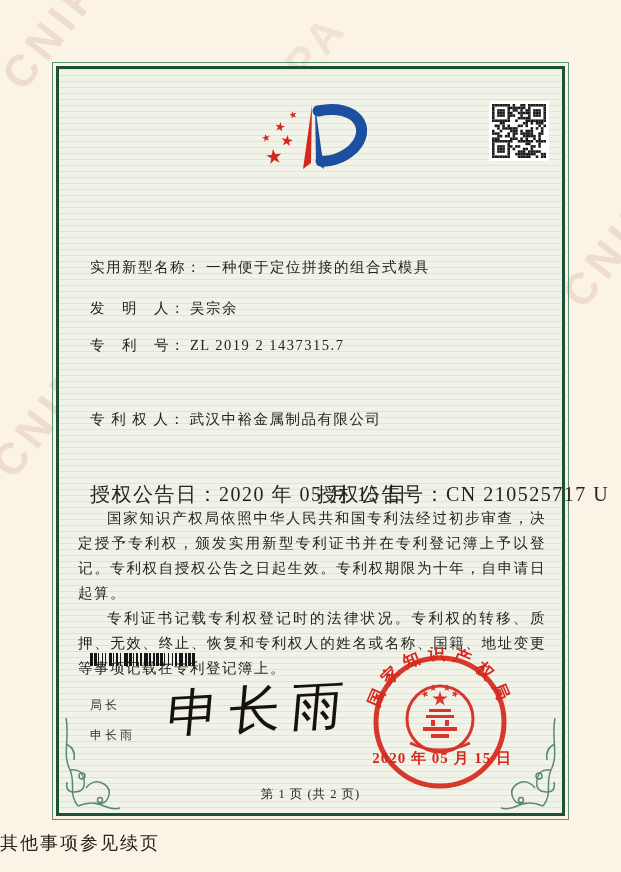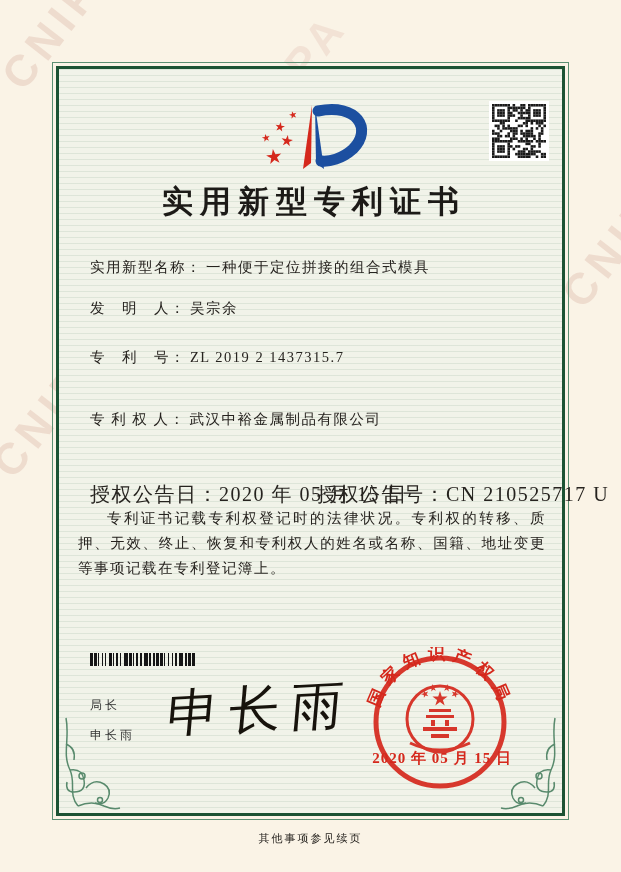--- a/index.html
+++ b/index.html
@@ -53,22 +53,22 @@
   .signature { position:absolute; left:108px; top:606px; font-size:52px; color:#17130c;
                letter-spacing:10px; transform:rotate(-3deg) skewX(-8deg); white-space:nowrap; }
 
   .seal { position:absolute; left:306px; top:578px; width:150px; height:150px; }
   .seal-date { position:absolute; left:308px; top:680px; width:150px; text-align:center;
                font-size:15px; font-weight:bold; color:#d5281c; letter-spacing:1px; white-space:nowrap; }
 
   .page-info { position:absolute; left:0; bottom:10px; width:100%; text-align:center;
                font-size:12.5px; color:#26231f; letter-spacing:1px; }
 
-  .continuation { position:absolute; left:0; top:831px; width:100%; text-align:center;
-                  font-size:11px; color:#26231f; letter-spacing:2px; z-index:3; }
+  .continuation { position:absolute; left:0; top:831px; width:100%; 
+                  font-size:18px; color:#26231f; letter-spacing:2px; z-index:3; }
 
   .ornament { position:absolute; bottom:1px; }
   .ornament.left  { left:1px; }
   .ornament.right { right:1px; transform:scaleX(-1); }
 </style>
 </head>
 <body>
 
 <div class="page">
 
@@ -347,41 +347,41 @@
             <rect x="28.6" y="52" width="2.6" height="2.6"></rect>
             <rect x="31.200000000000003" y="52" width="2.6" height="2.6"></rect>
             <rect x="33.800000000000004" y="52" width="2.6" height="2.6"></rect>
             <rect x="36.4" y="52" width="2.6" height="2.6"></rect>
             <rect x="44.2" y="52" width="2.6" height="2.6"></rect>
             <rect x="49.4" y="52" width="2.6" height="2.6"></rect>
             <rect x="52" y="52" width="2.6" height="2.6"></rect>
           </svg>
       </div>
 
-      <div class="title">实用新型专利证书</div>
 
       <div class="field-row" style="top:230px;">
         <span class="field-label">发　明　人：</span><span class="field-value">吴宗余</span>
       </div>
       <div class="field-row" style="top:189px;">
         <span class="field-label">实用新型名称：</span><span class="field-value">一种便于定位拼接的组合式模具</span>
       </div>
-      <div class="field-row" style="top:267px;margin-top:12px;">
+      <div class="field-row" style="top:267px;">
         <span class="field-label">专　利　号：</span><span class="field-value">ZL 2019 2 1437315.7</span>
       </div>
       <div class="field-row" style="top:341px;">
         <span class="field-label">专 利 权 人：</span><span class="field-value">武汉中裕金属制品有限公司</span>
       </div>
 
       <div class="grant-row">
         <span>授权公告日：</span><span>2020 年 05 月 15 日</span>
         <span class="grant-no"><span>授权公告号：</span><span>CN 210525717 U</span></span>
       </div>
 
       <div class="body-text">
+        <p>国家知识产权局依照中华人民共和国专利法经过初步审查，决定授予专利权，颁发实用新型专利证书并在专利登记簿上予以登记。专利权自授权公告之日起生效。专利权期限为十年，自申请日起算。</p>
         <p>专利证书记载专利权登记时的法律状况。专利权的转移、质押、无效、终止、恢复和专利权人的姓名或名称、国籍、地址变更等事项记载在专利登记簿上。</p>
       </div>
 
       <div class="barcode" id="barcode">
           <span style="width:2.7px;background:#161616"></span>
           <span style="width:1.35px;background:transparent"></span>
           <span style="width:2.7px;background:#161616"></span>
           <span style="width:1.35px;background:transparent"></span>
           <span style="width:1.35px;background:#161616"></span>
           <span style="width:2.7px;background:transparent"></span>
@@ -481,17 +481,18 @@
           <path d="M6,2 C10,22 2,38 10,54 C16,67 8,78 18,90"></path>
           <path d="M10,54 q12,-2 14,10 q2,12 -10,12 q-9,0 -7,-10"></path>
           <path d="M18,90 q14,-6 26,0 q9,4 16,2"></path>
           <path d="M6,28 q10,4 8,16"></path>
           <path d="M26,72 q8,-10 18,-4 q8,5 4,14 q-4,8 -13,5"></path>
           <circle cx="22" cy="60" r="3"></circle>
           <circle cx="40" cy="84" r="2.5"></circle>
         </g>
       </svg>
 
+      <div class="page-info">第 1 页 (共 2 页)</div>
     </div>
   </div>
 
   <div class="continuation">其他事项参见续页</div>
 </div>
 
 </body></html>

